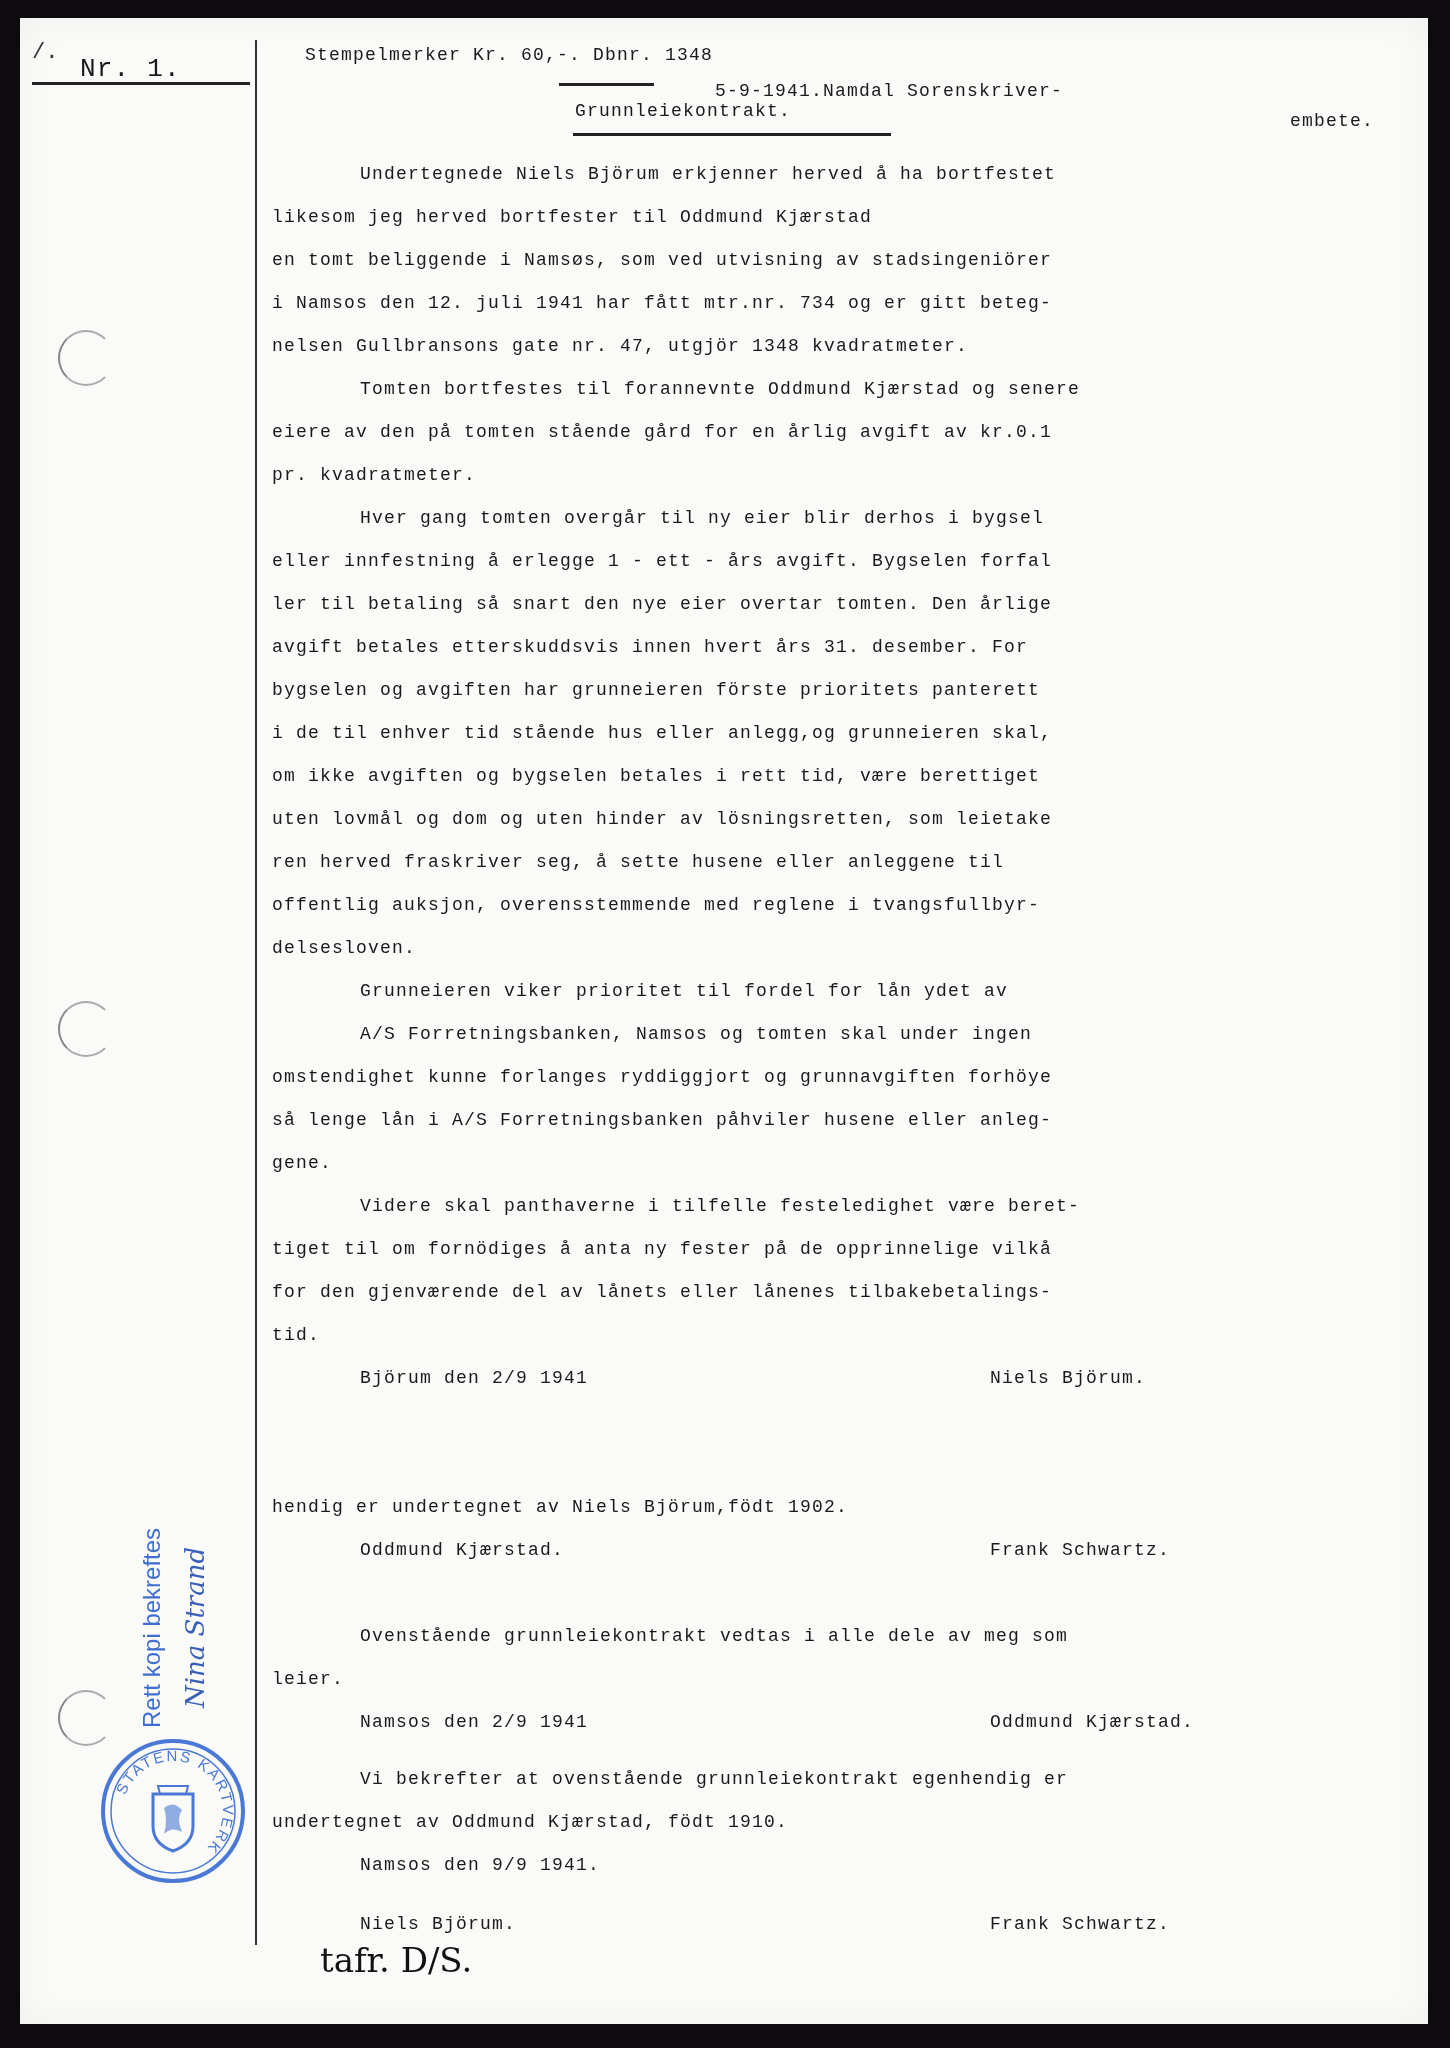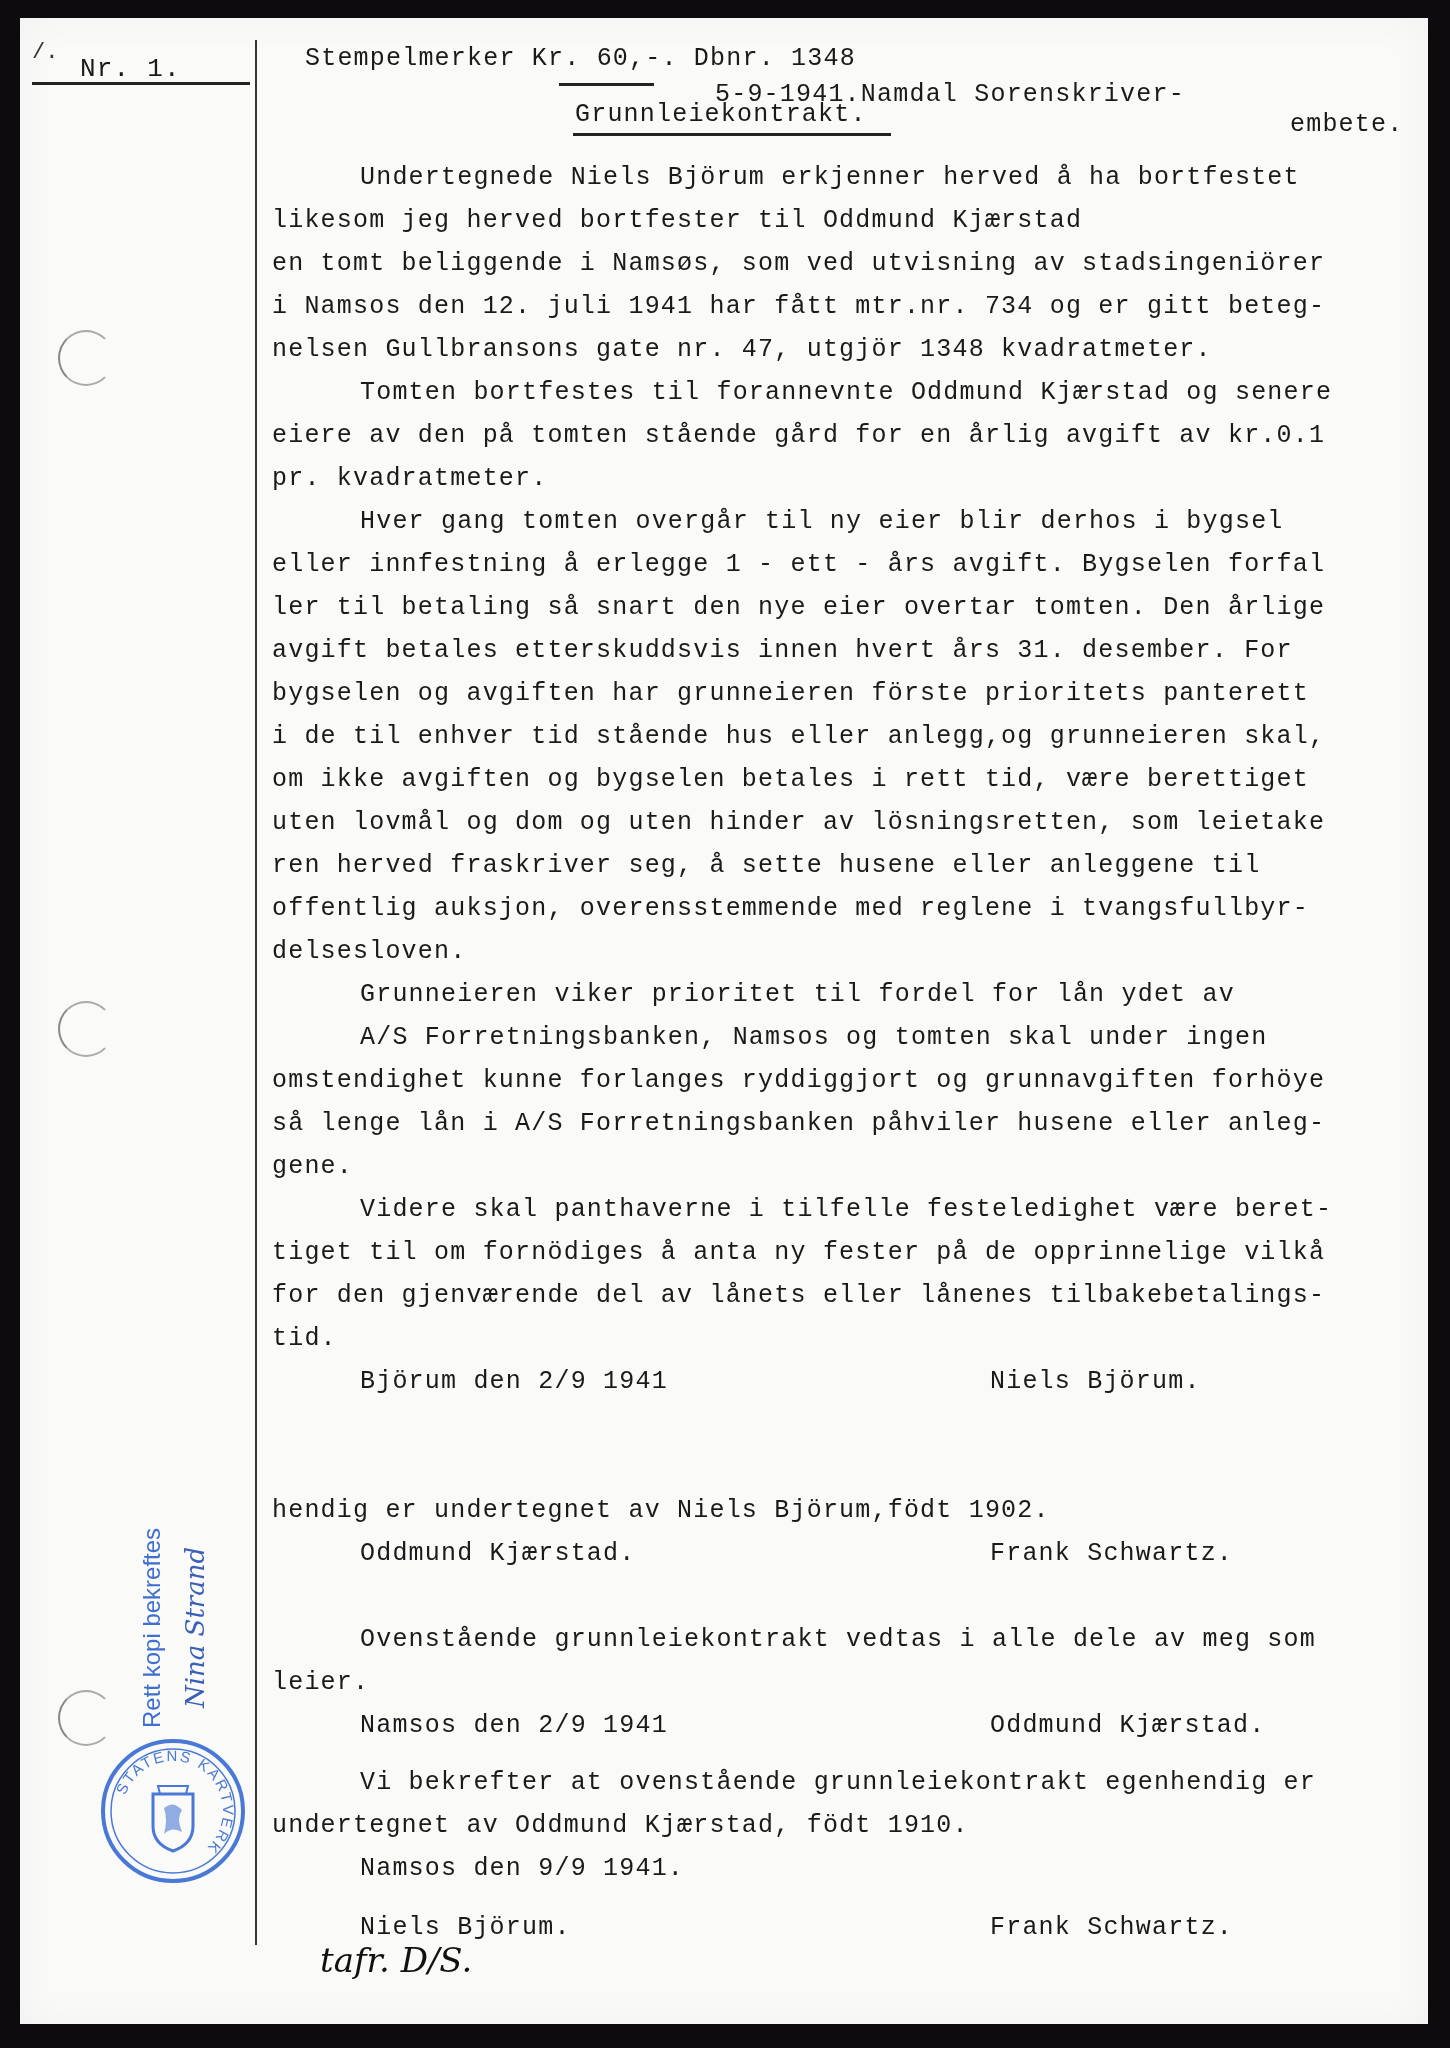--- a/index.html
+++ b/index.html
@@ -15,21 +15,21 @@
       width: 1408px; height: 2006px;
       background: #fafaf8;
       box-shadow: inset 0 0 40px rgba(0,0,0,0.04);
     }
     
     .margin-rule {
       position: absolute; left: 235px; top: 22px;
       width: 2px; height: 1905px; background: #333;
     }
     .abs { position: absolute; white-space: pre; }
-    .type { font-size: 25px; letter-spacing: 1.2px; line-height: 1; font-weight: 500; }
+    .type { font-size: 18px; letter-spacing: 1.2px; line-height: 1; font-weight: 500; }
     .nr {
       left: 60px; top: 38px; font-size: 26px;
     }
     .nr-underline {
       position: absolute; left: 12px; top: 64px; width: 218px; height: 3px;
       background: #222;
     }
     .corner-mark { left: 12px; top: 22px; font-size: 22px; color: #333; }
     .punch {
       position: absolute; width: 52px; height: 52px;
@@ -55,21 +55,21 @@
       transform: rotate(-90deg); transform-origin: left top;
       font-family: "DejaVu Serif", serif; font-style: italic;
       font-size: 26px; color: #3a5fb8; white-space: nowrap;
     }
     .seal {
       position: absolute; left: 78px; top: 1718px;
       width: 150px; height: 150px;
     }
     .handwriting {
       position: absolute; left: 300px; top: 1922px;
-      font-family: "DejaVu Serif", serif; font-style: italic;
+      font-family: "DejaVu Serif", serif; 
       font-size: 34px; color: #111; white-space: nowrap;
     }
   </style>
 </head>
 <body>
 
 <div class="paper">
 
   <div class="abs corner-mark">/.</div>
   <div class="abs type nr">Nr. 1.</div>

